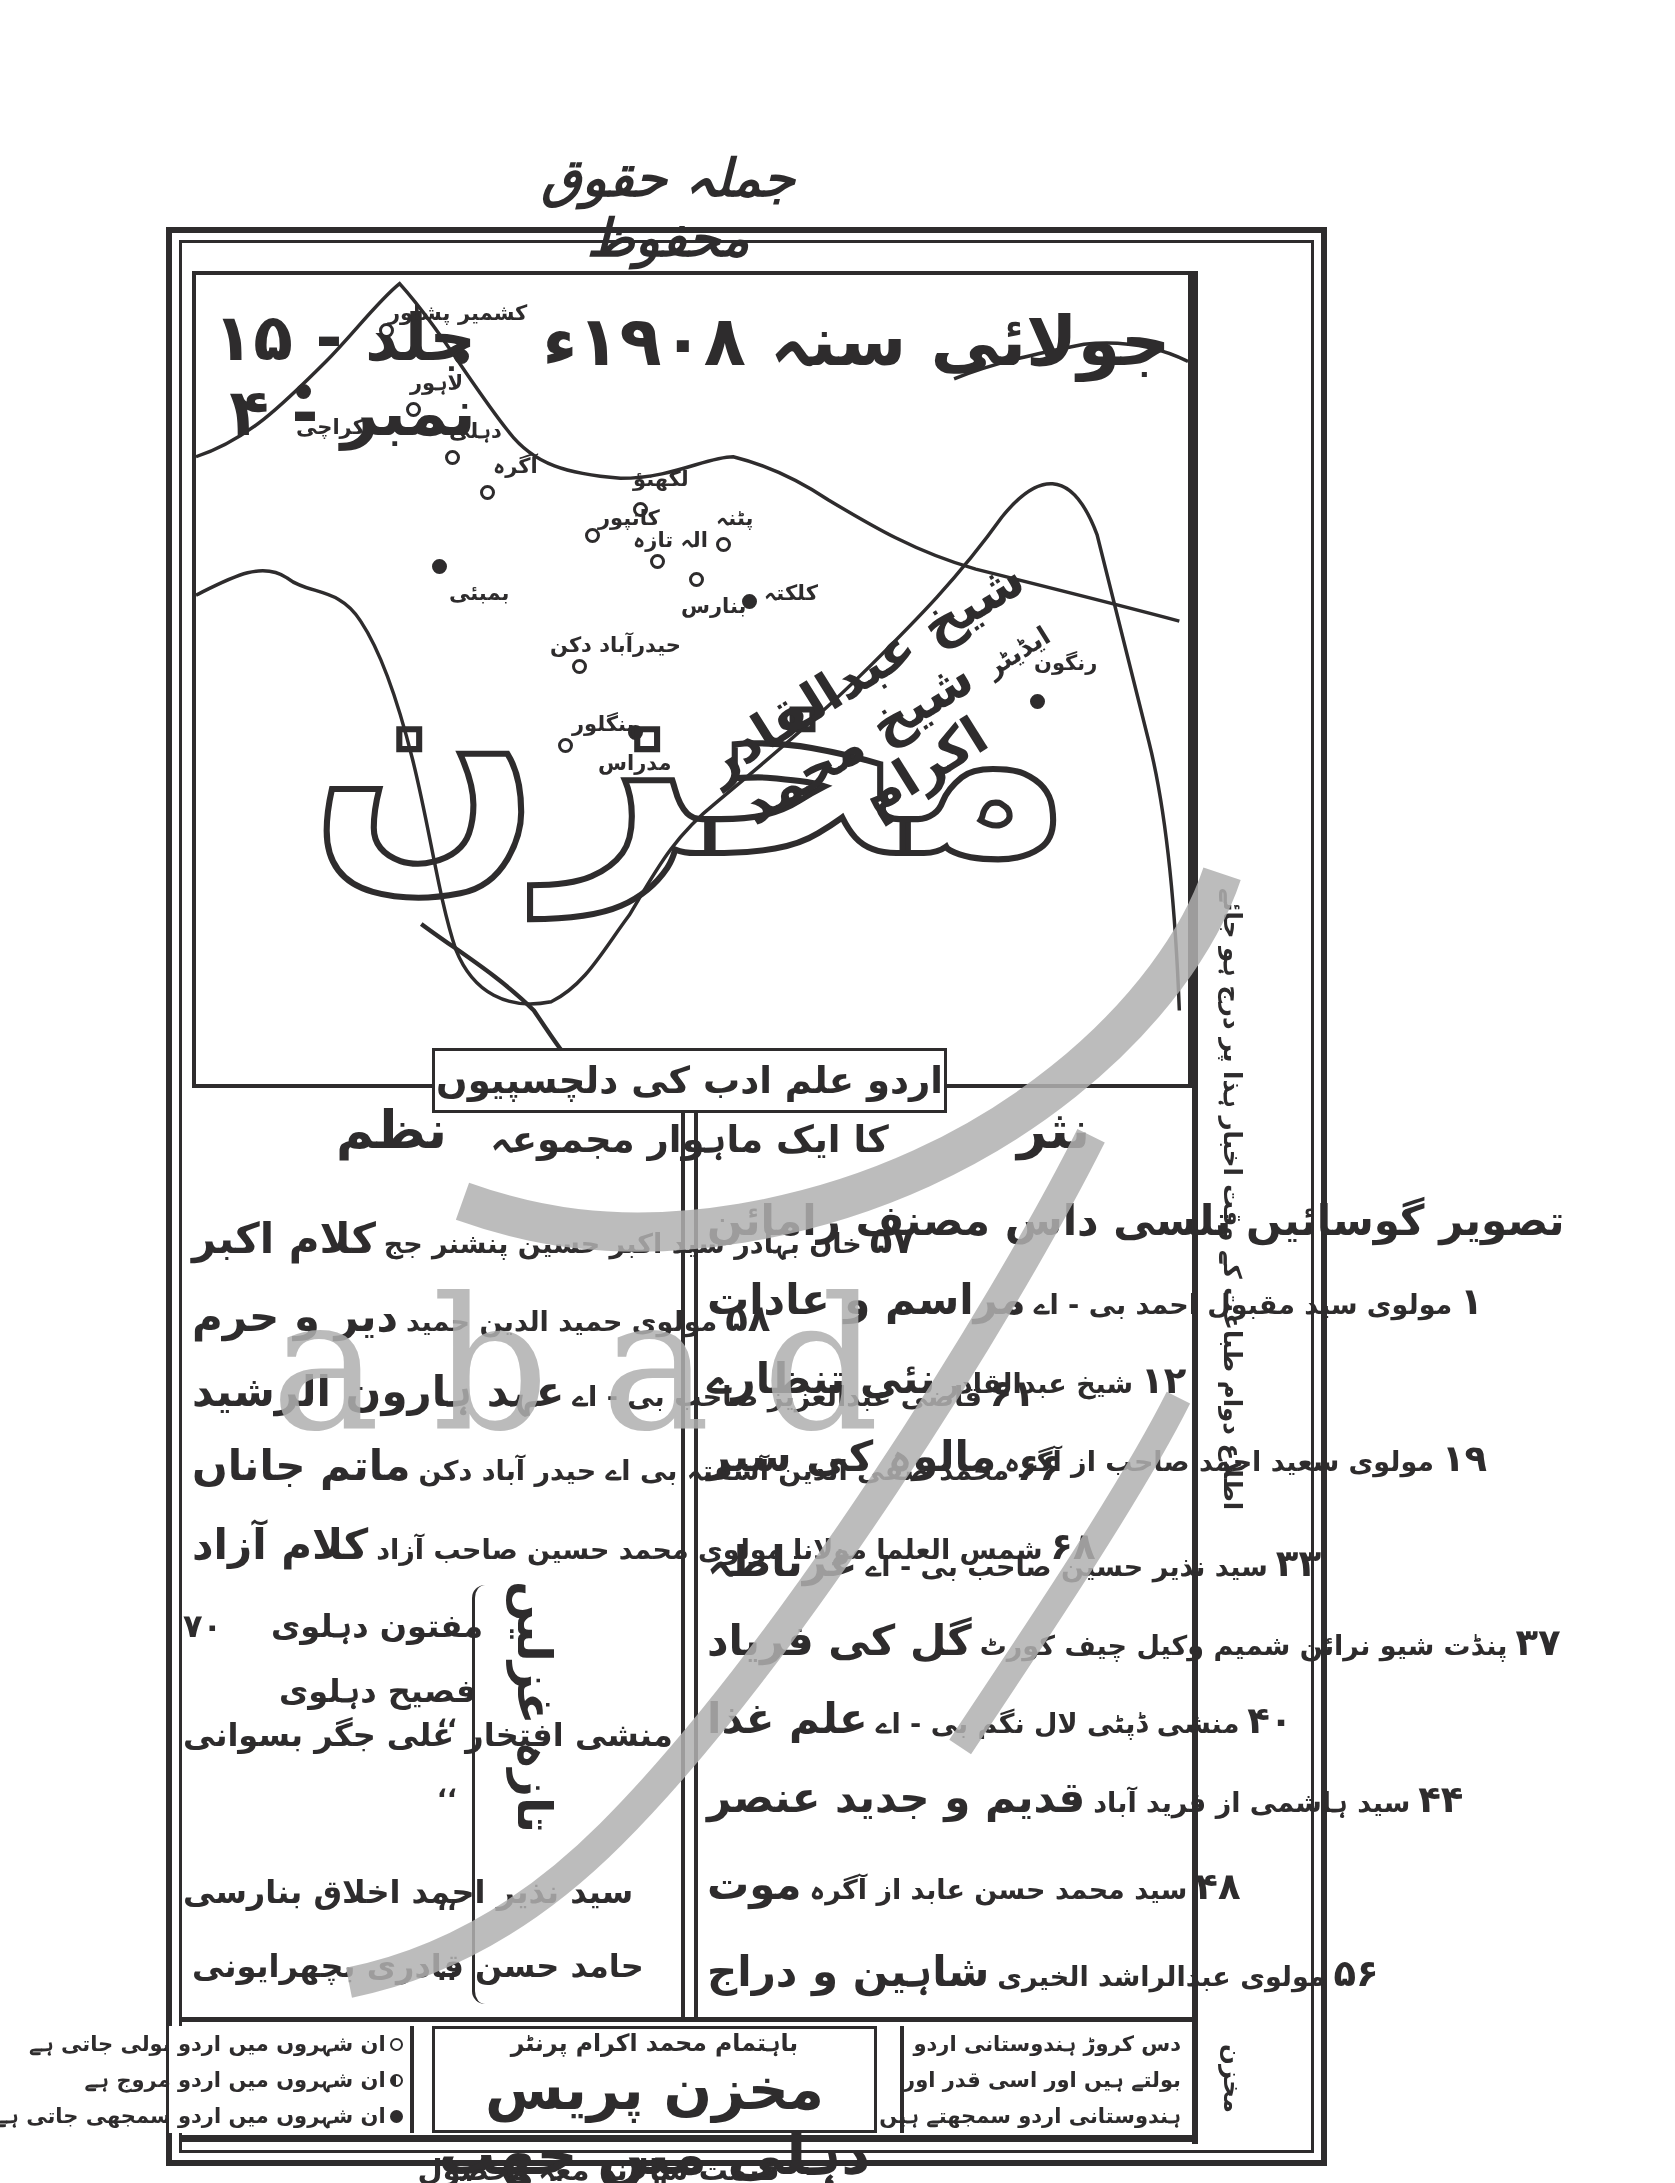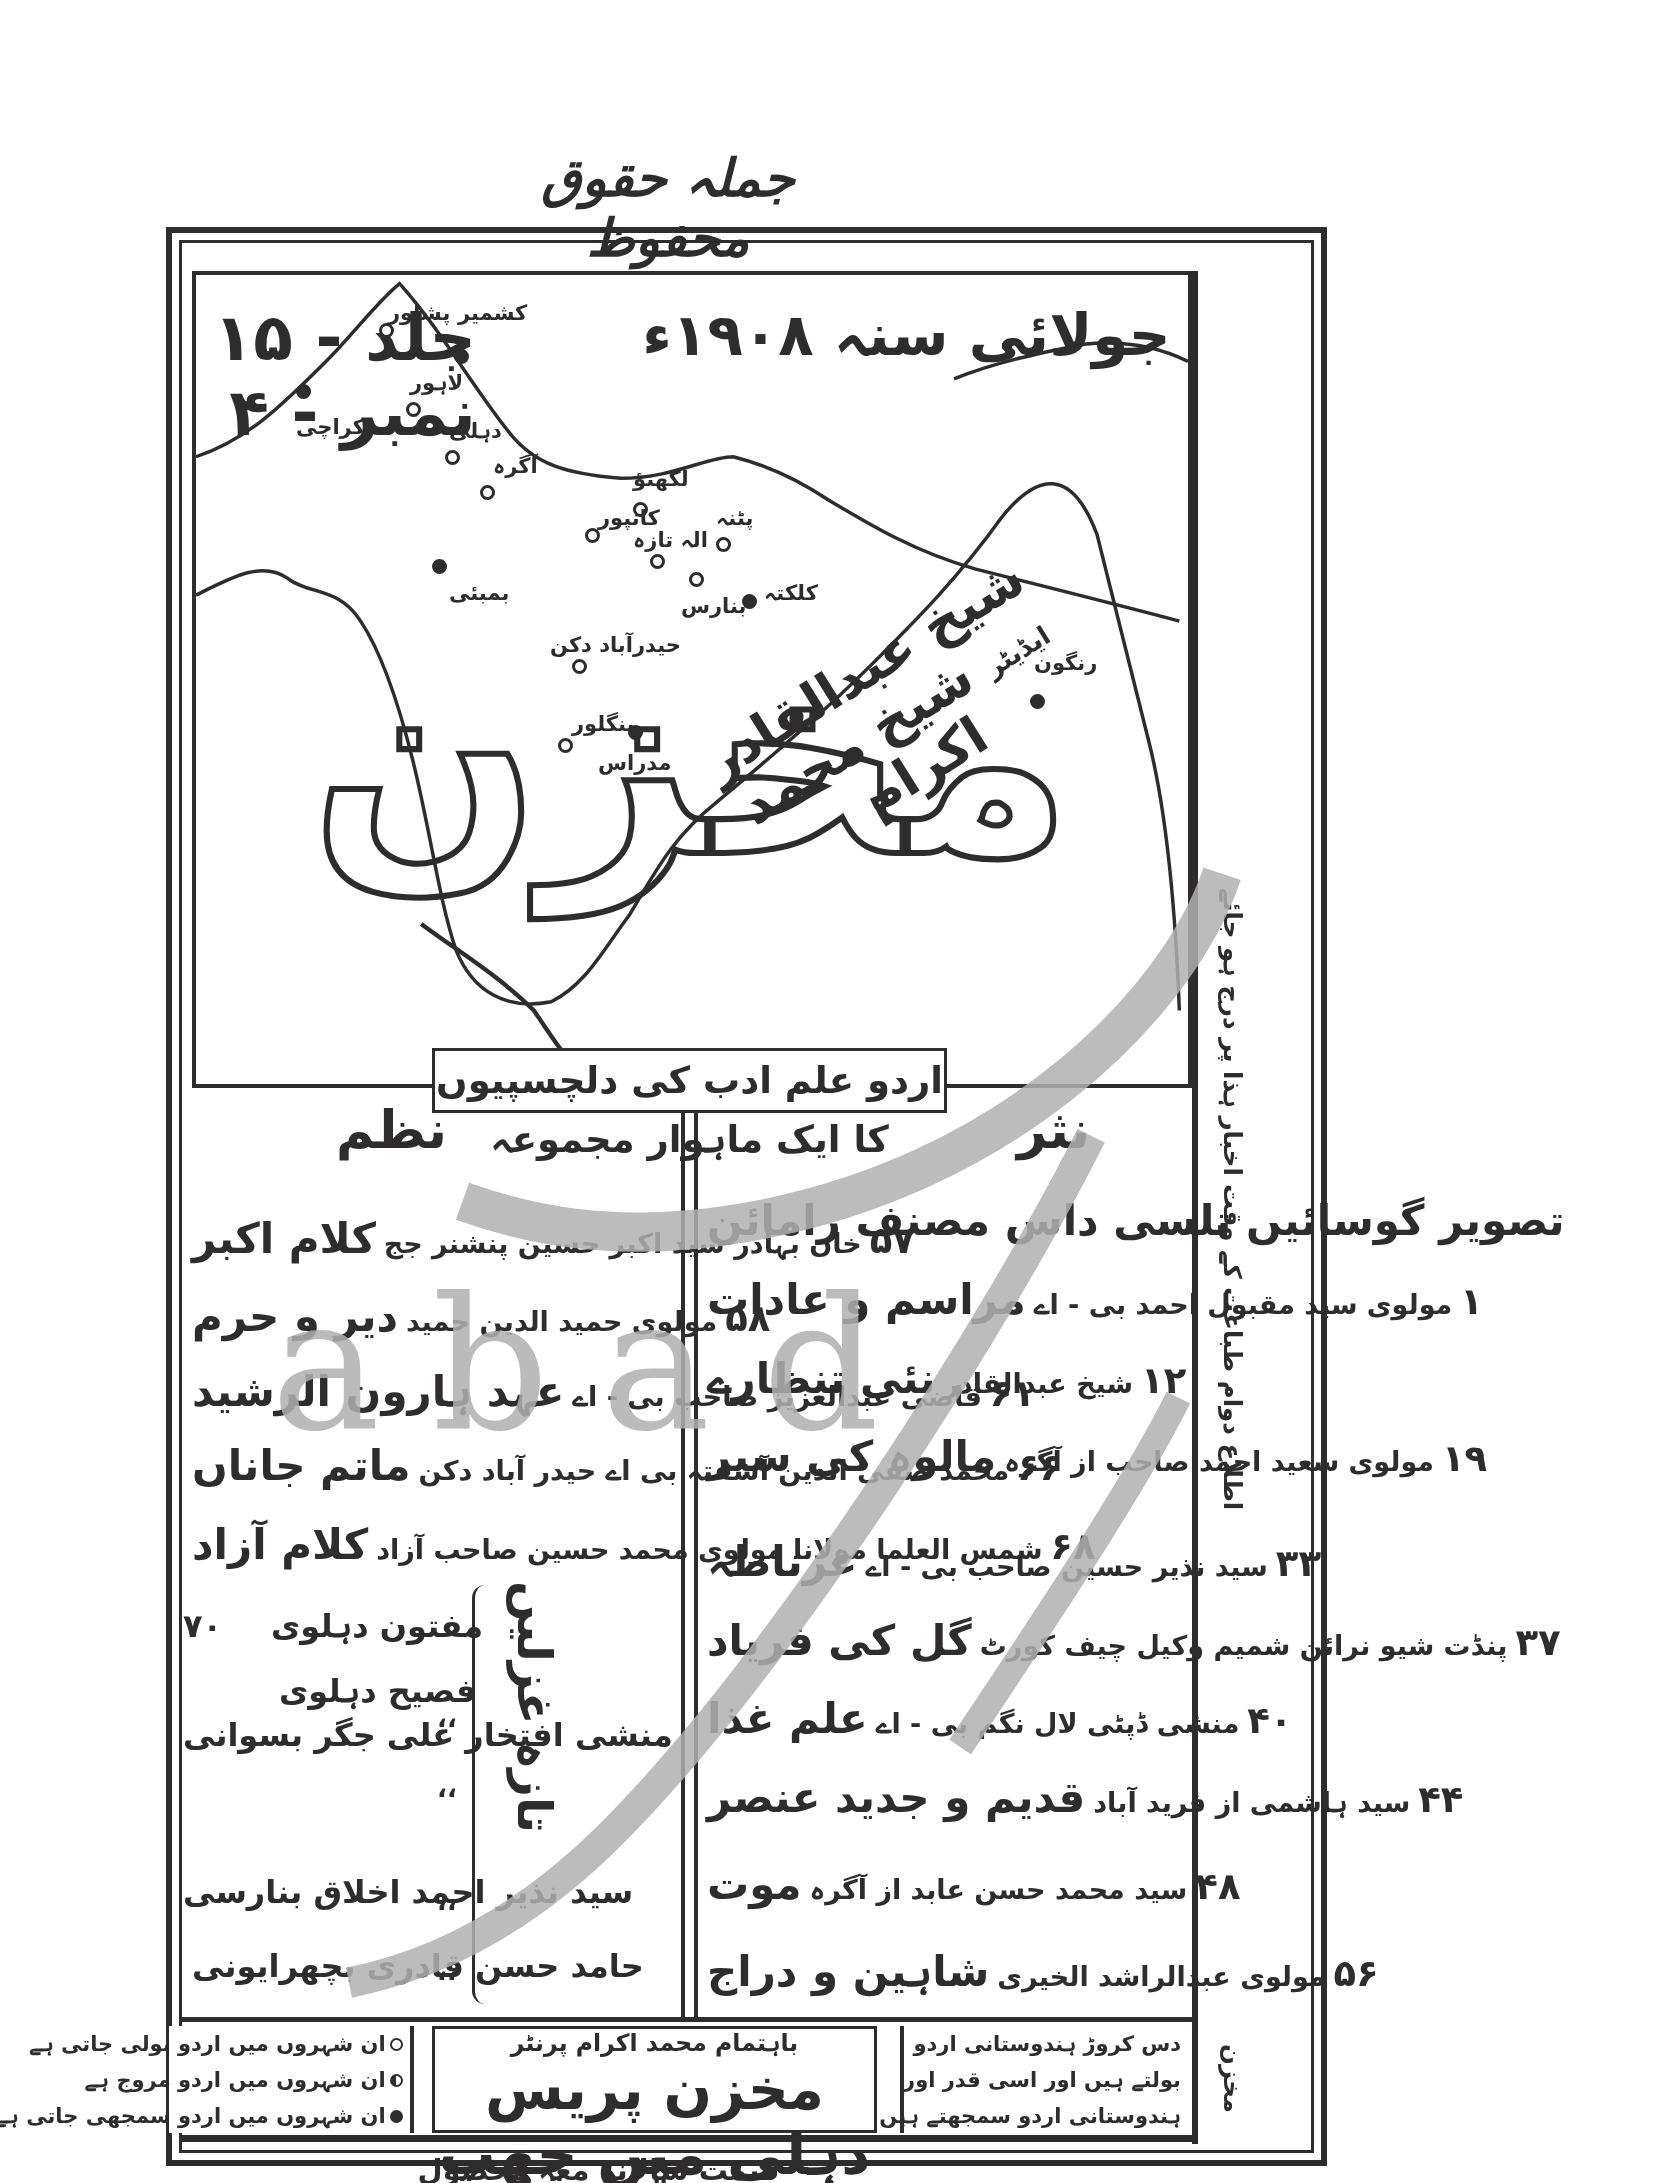--- a/index.html
+++ b/index.html
@@ -26,21 +26,21 @@
   }
 
   
   .map-box {
     position: absolute; left: 192px; top: 271px; width: 1000px; height: 817px;
     border: 4.4px solid #2e2c2d; box-sizing: border-box; background: #fff;
   }
   .map-svg { position: absolute; left: 0; top: 0; width: 100%; height: 100%; }
 
   .date-line {
-    position: absolute; right: 17.5px; top: 26px; font-size: 58px; font-weight: bold;
+    position: absolute; right: 17.5px; top: 26px; font-size: 69px; font-weight: bold;
   }
   .vol-block {
     position: absolute; left: 17.5px; top: 26px; font-size: 65px; font-weight: bold;
     line-height: 1.15;
   }
   .city {
     position: absolute; font-size: 21px; font-weight: bold; white-space: nowrap;
   }
   .city-dot {
     position: absolute; width: 15px; height: 15px; border-radius: 50%;

